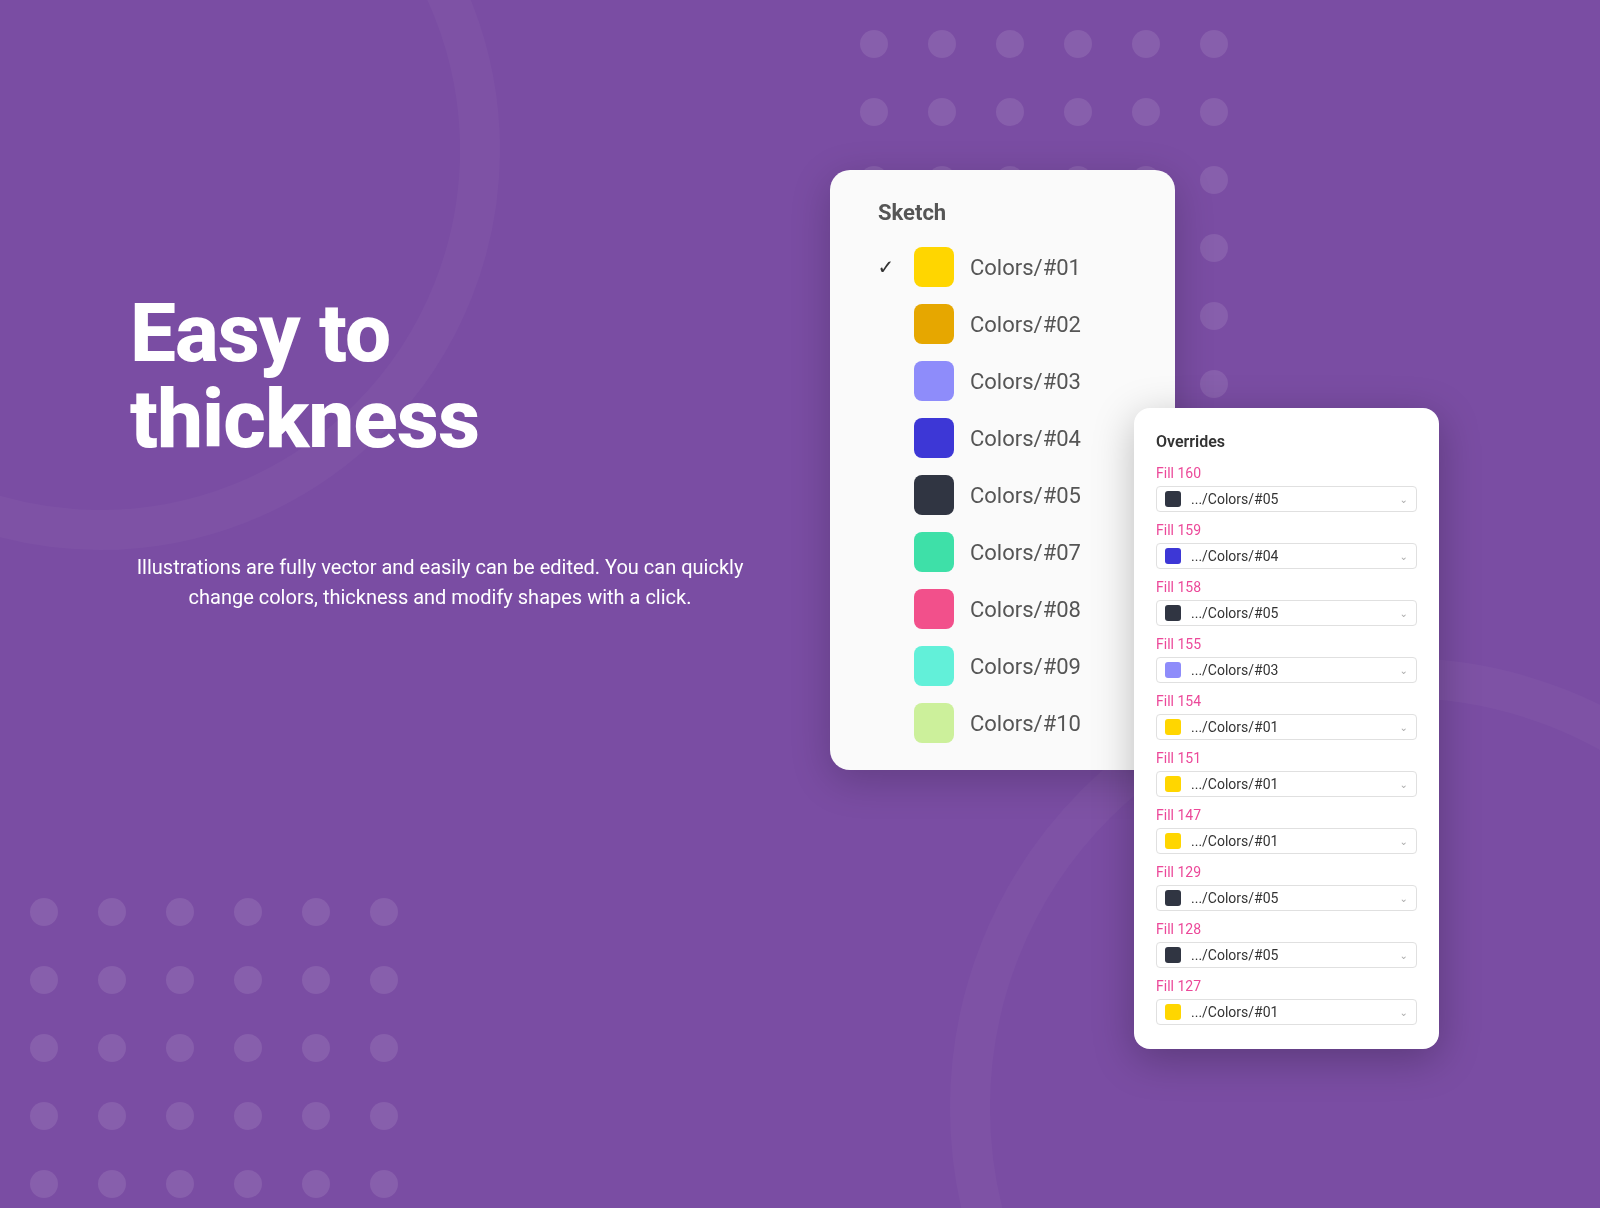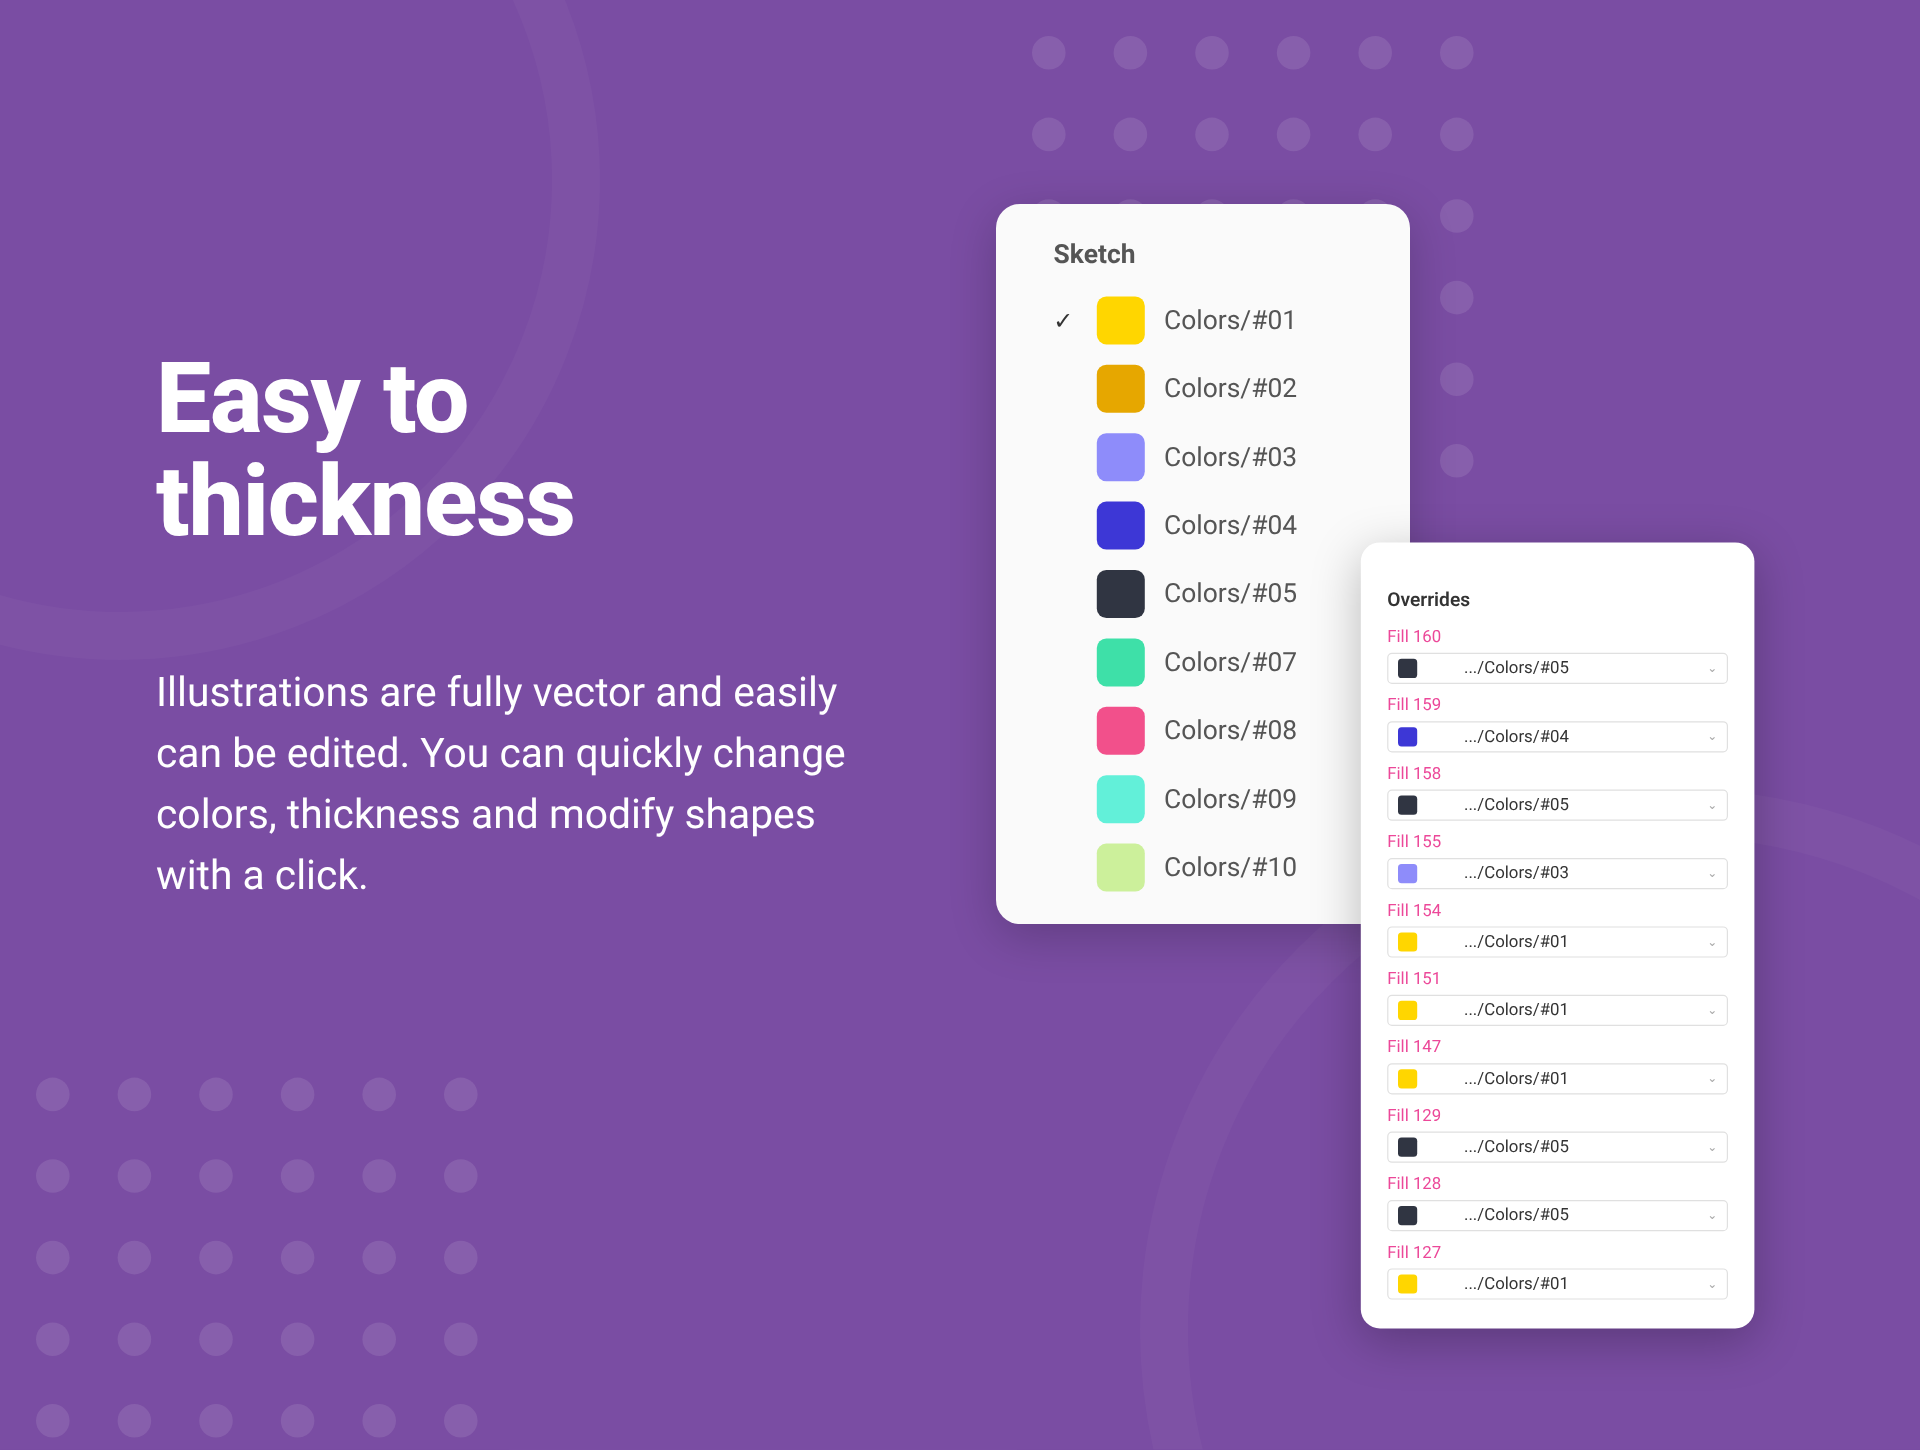--- a/index.html
+++ b/index.html
@@ -65,23 +65,24 @@
       max-width: 620px;
     }
     .heading {
       font-size: 82px;
       font-weight: 800;
       line-height: 1.05;
       margin-bottom: 90px;
       letter-spacing: -1px;
     }
     .description {
-      font-size: 34px;
+      font-size: 20px;
       font-weight: 400;
       line-height: 1.5;
+      text-align: center;
     }
     .sketch-panel {
       position: absolute;
       left: 830px;
       top: 170px;
       width: 345px;
       background: #fafafa;
       border-radius: 20px;
       padding: 30px 28px 10px 44px;
       box-shadow: 0 10px 40px rgba(0,0,0,0.2);
@@ -115,25 +116,25 @@
     .swatch-border {
       border: 1px solid #e5e5e5;
     }
     .sketch-label {
       font-size: 22px;
       color: #555;
     }
     .overrides-panel {
       position: absolute;
       left: 1134px;
-      top: 452px;
-      width: 328px;
+      top: 408px;
+      width: 305px;
       background: #fff;
       border-radius: 16px;
-      padding: 38px 22px 14px 22px;
+      padding: 24px 22px 14px 22px;
       box-shadow: 0 10px 40px rgba(0,0,0,0.25);
     }
     .overrides-title {
       font-size: 16px;
       font-weight: 600;
       color: #333;
       margin-bottom: 14px;
     }
     .override-block {
       margin-bottom: 10px;
@@ -157,21 +158,20 @@
       width: 16px;
       height: 16px;
       border-radius: 3px;
       margin-right: 10px;
       flex-shrink: 0;
     }
     .dropdown-label {
       font-size: 14px;
       color: #333;
       flex: 1;
-      margin-left: 29px;
     }
     .chevron {
       color: #aaa;
       font-size: 10px;
     }
   </style>
 </head>
 <body>
 
 <div class="bg-circle-1"></div>

